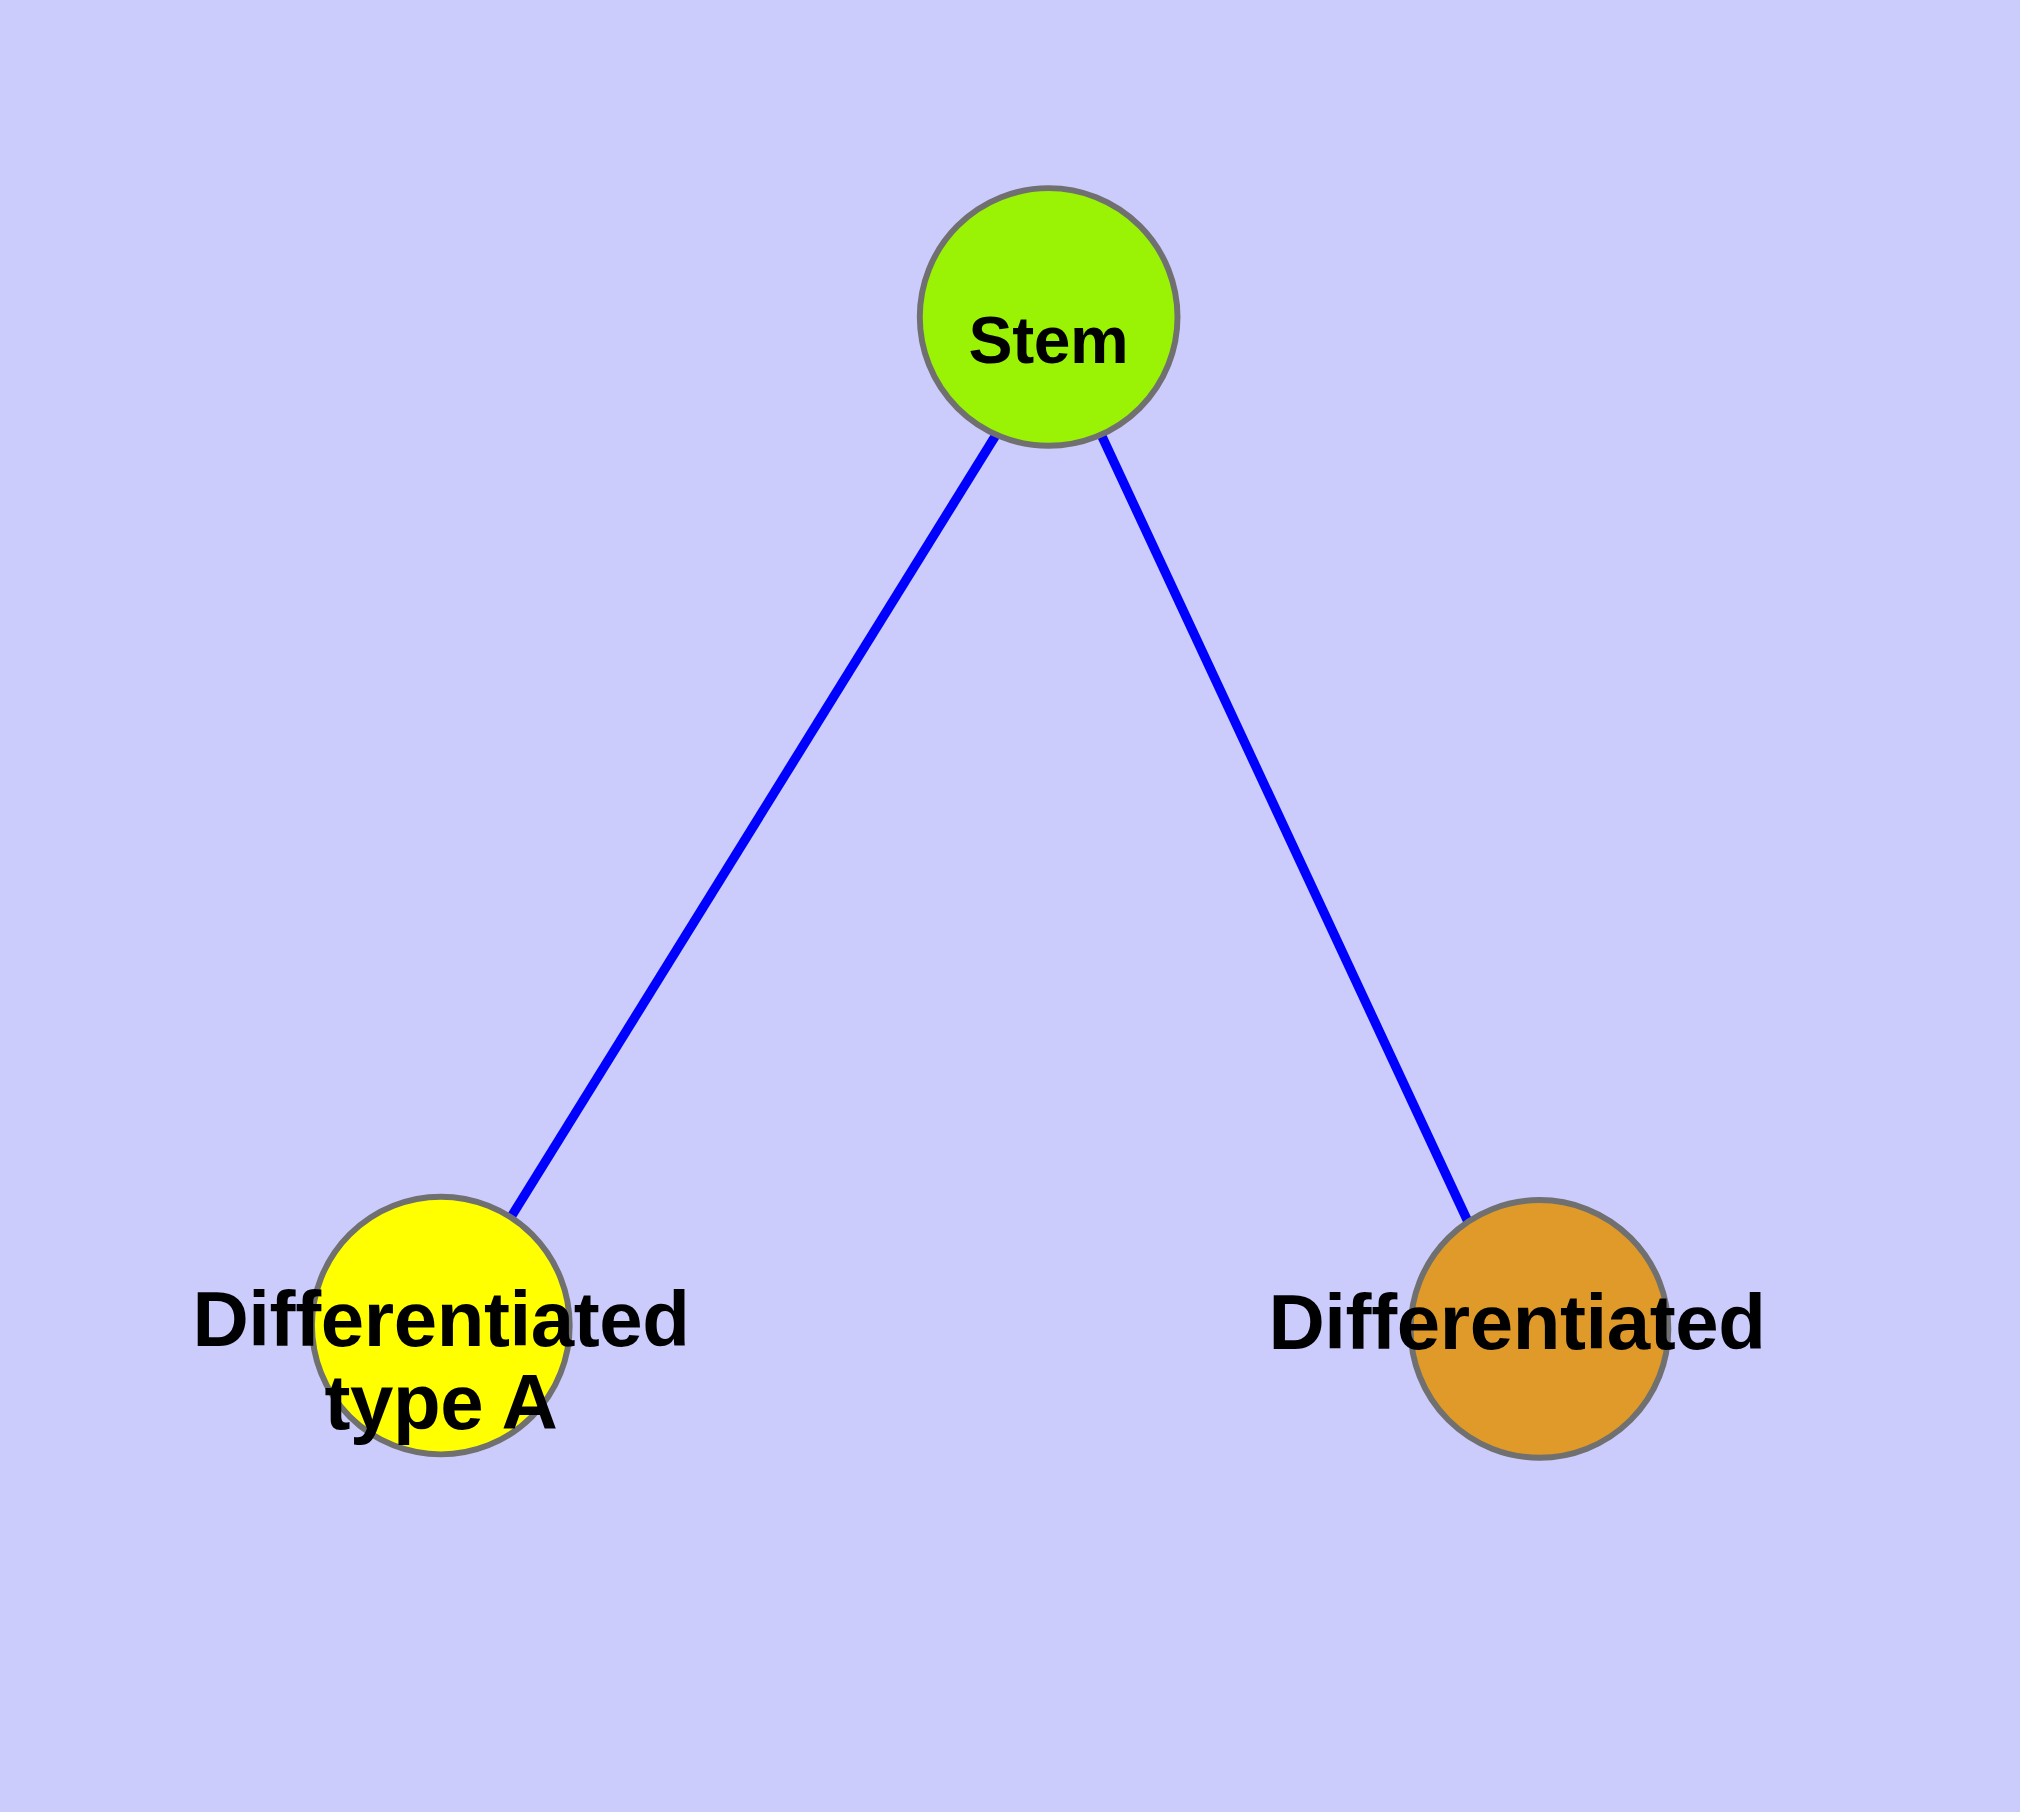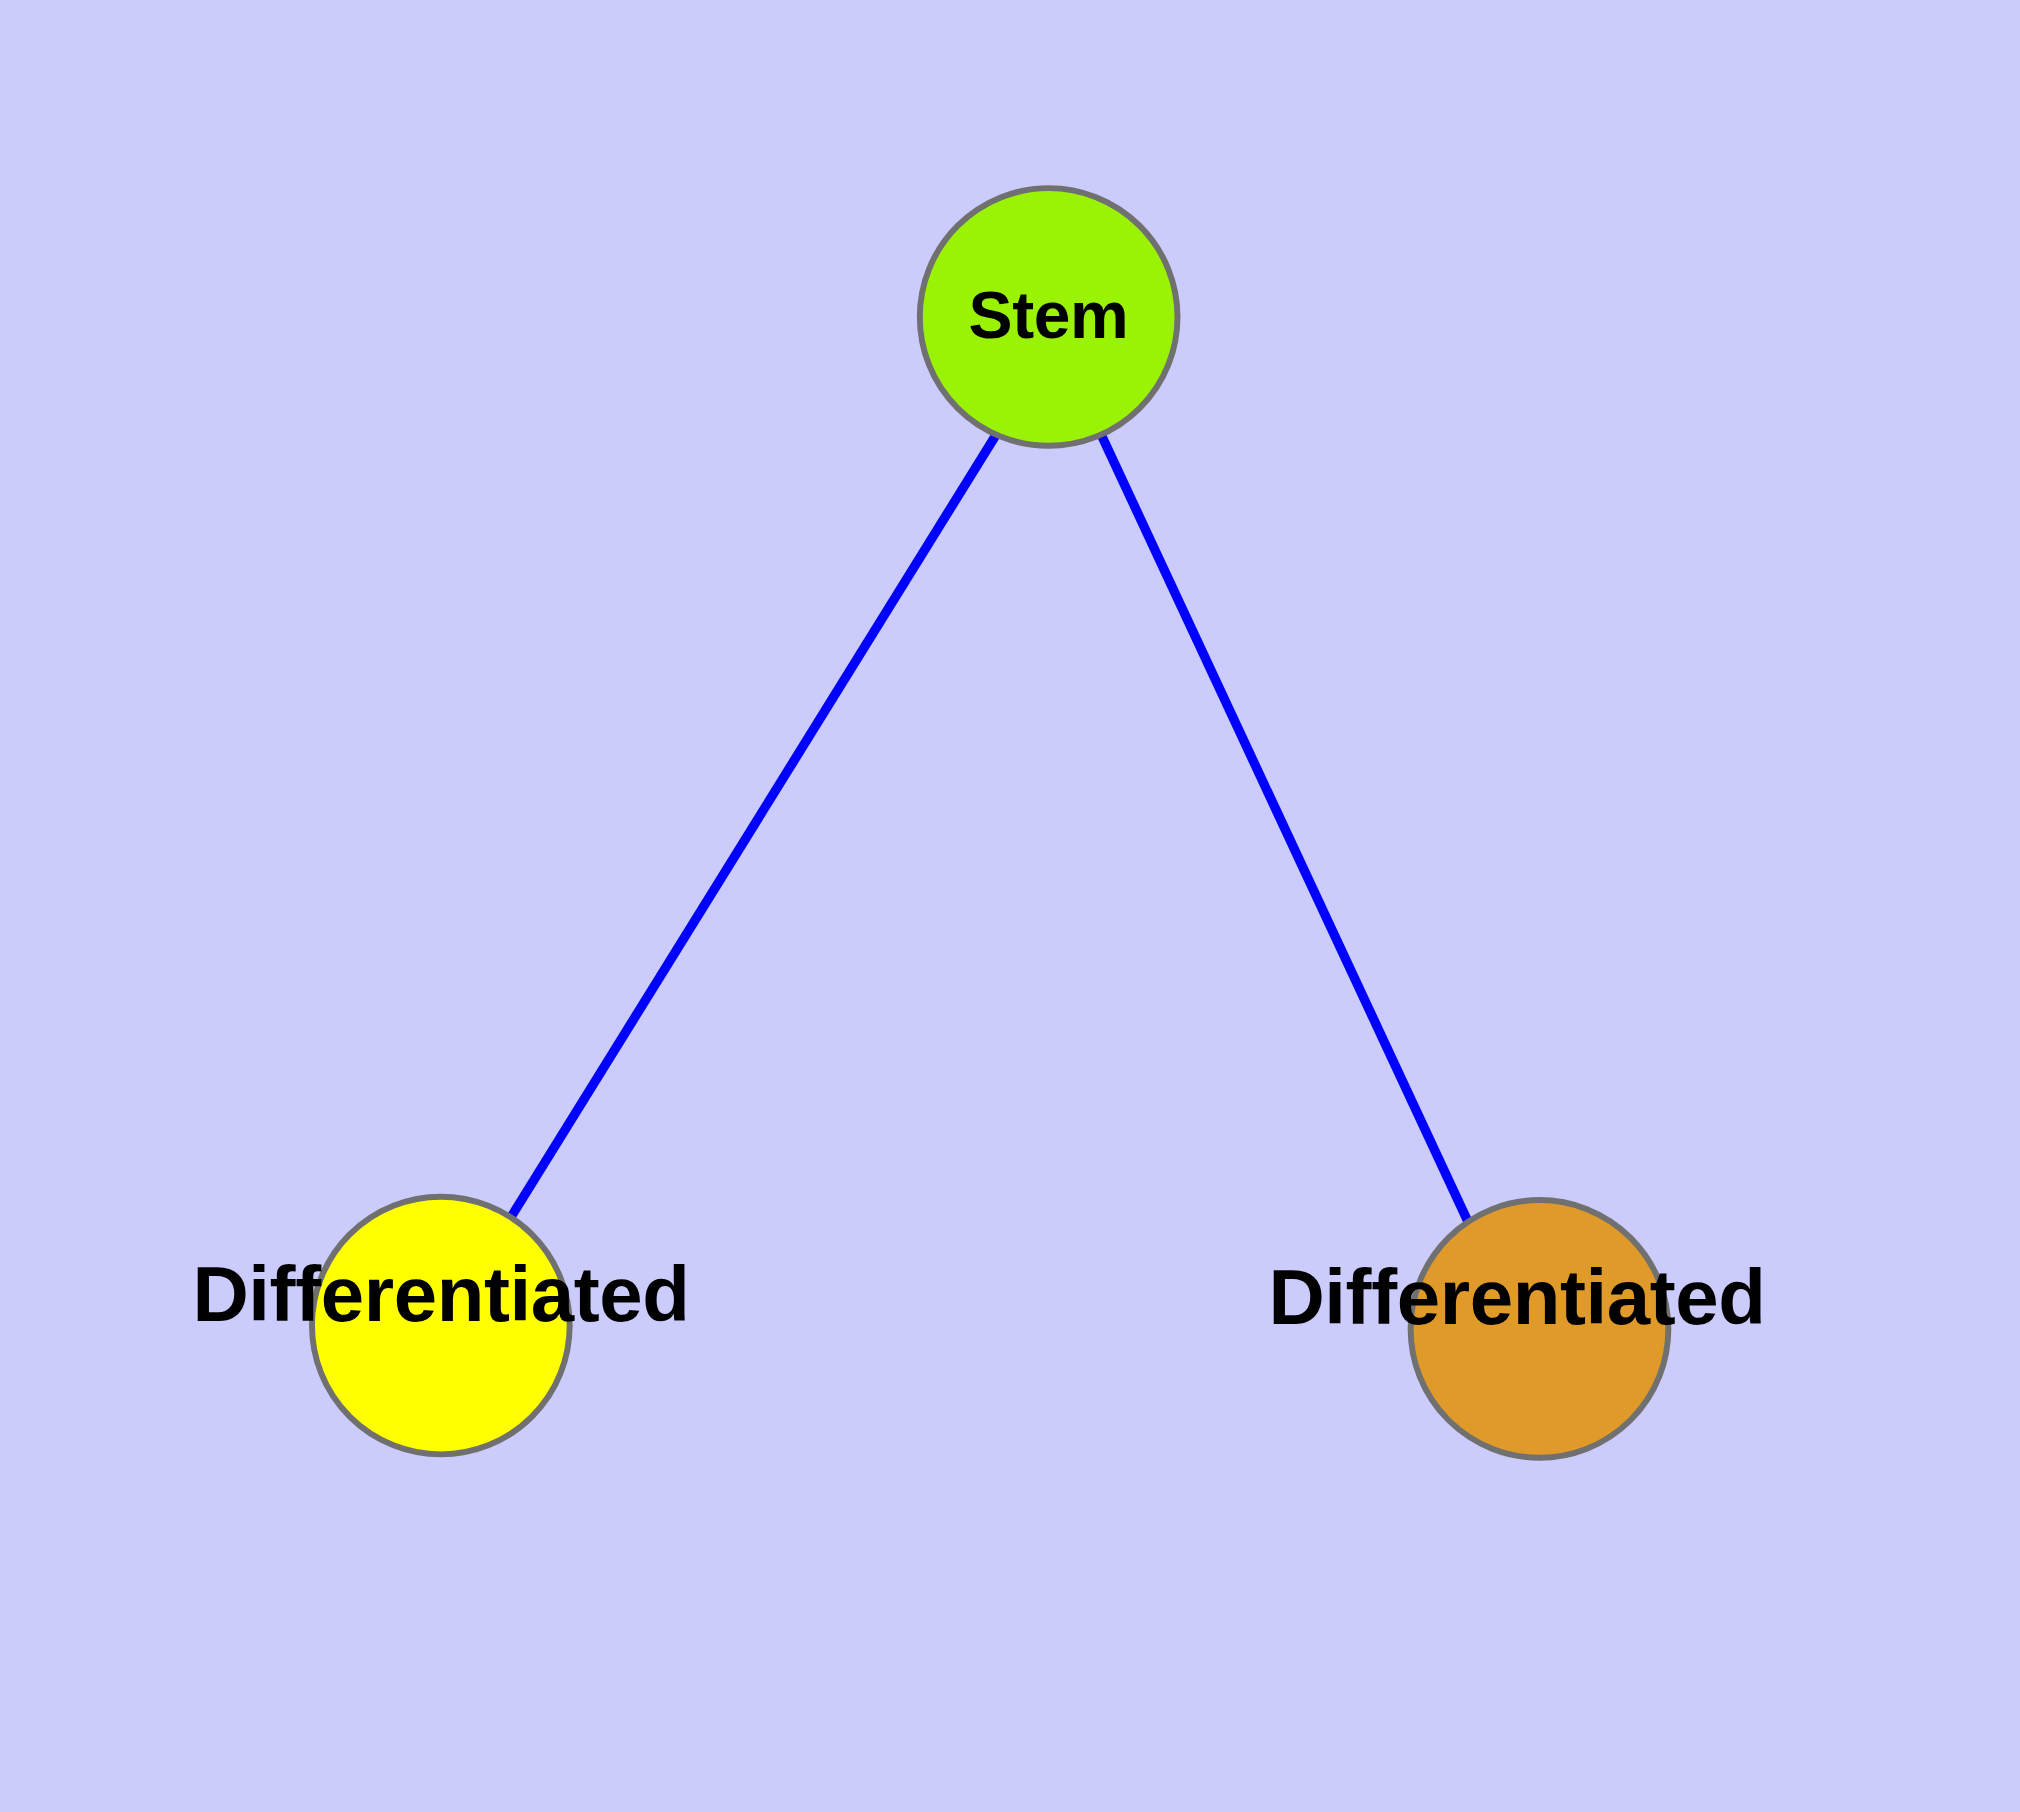--- a/index.html
+++ b/index.html
@@ -28,20 +28,21 @@
   }
   .node-label {
     position: absolute;
     text-align: center;
     color: #000000;
     font-weight: bold;
     white-space: pre;
     line-height: 1.06;
     letter-spacing: -0.4px;
     pointer-events: none;
+    margin-top: 25px;
   }
   .label-stem {
     font-size: 66px;
     width: 509px;
     left: 794px;
     top: 281px;
   }
   .label-a {
     font-size: 78px;
     width: 848px;
@@ -71,18 +72,18 @@
 
     <g>
       <circle id="n0" cx="1237" cy="374" r="152" fill="#9AF205" stroke="#707070" stroke-width="7"></circle>
       <circle id="n1" cx="520" cy="1564" r="152" fill="#FFFF00" stroke="#707070" stroke-width="7"></circle>
       <circle id="n2" cx="1816" cy="1568" r="152" fill="#E09A29" stroke="#707070" stroke-width="7"></circle>
     </g>
   </svg>
 
   <div class="node-label label-stem">Stem</div>
 
-  <div class="node-label label-a"><span>Differentiated</span><br></div>
+  <div class="node-label label-a"><span>Differentiated</span><br><span>type A</span></div>
 
   <div class="node-label label-b"><span>Differentiated</span><br></div>
 
 </div>
 
 
 </body></html>

